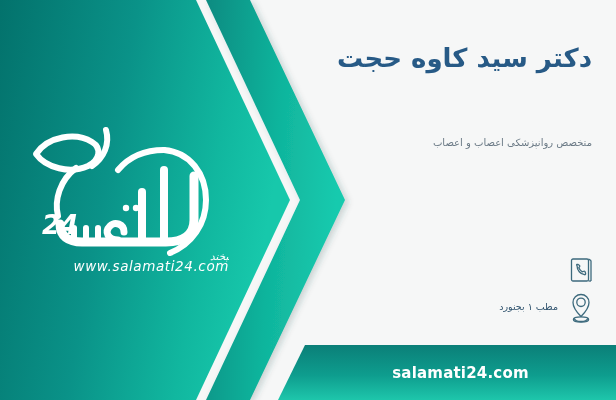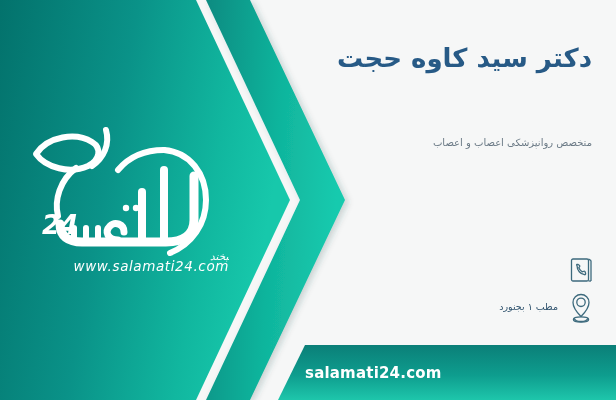--- a/index.html
+++ b/index.html
@@ -93,21 +93,21 @@
   }
 
   
   .footbar{
     position:absolute;
     left:305px; top:345px;
     width:311px; height:55px;
     background:linear-gradient(180deg,#0b7f78 0%,#0e9d8e 55%,#1ec6ab 100%);
     display:flex;
     align-items:center;
-    justify-content:flex-start;
+    justify-content:center;
   }
   .footbar .url{
     color:#ffffff;
     font-size:15px;
     font-weight:bold;
     letter-spacing:0.2px;
   }
 </style>
 </head>
 <body>

